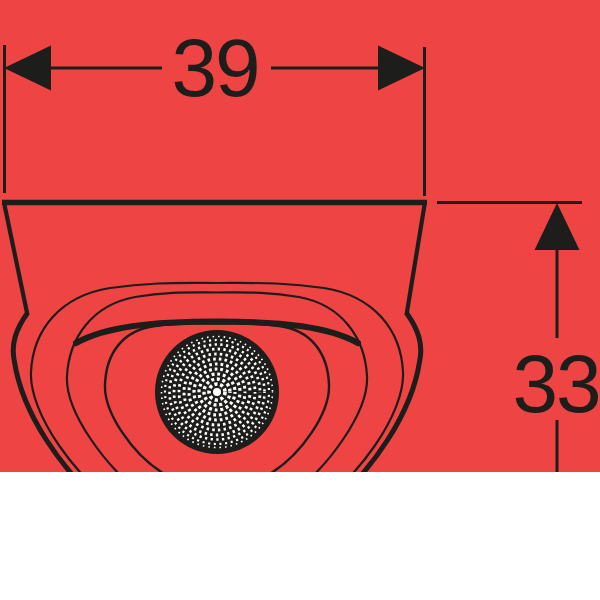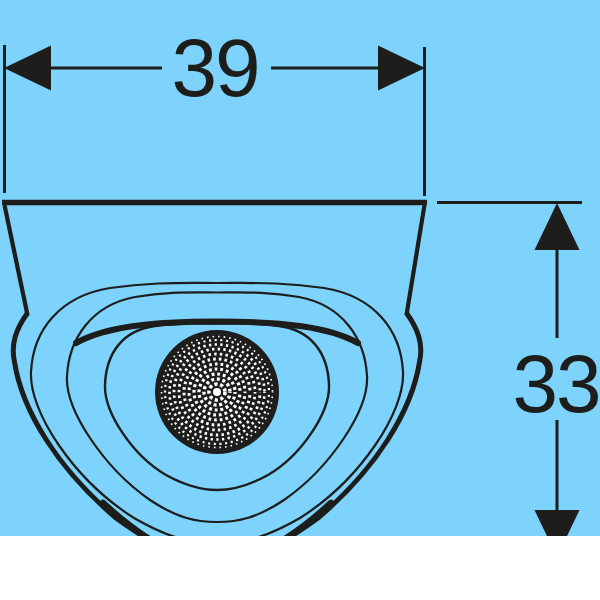--- a/index.html
+++ b/index.html
@@ -6,22 +6,22 @@
     margin: 0;
     padding: 0;
     width: 600px;
     height: 600px;
     background: #ffffff;
     font-family: "Liberation Sans", sans-serif;
   }
   .drawing-stage {
     position: relative;
     width: 600px;
-    height: 536px;
-    background: #7dd3fc;
+    height: 472px;
+    background: #ef4444;
     overflow: hidden;
   }
   svg { display: block; }
   .dim-label {
     font-family: "Liberation Sans", sans-serif;
     font-size: 82px;
     letter-spacing: -2px;
     fill: #1d1d1b;
   }
   .thin-line   { stroke: #1d1d1b; stroke-width: 3;   fill: none; }

